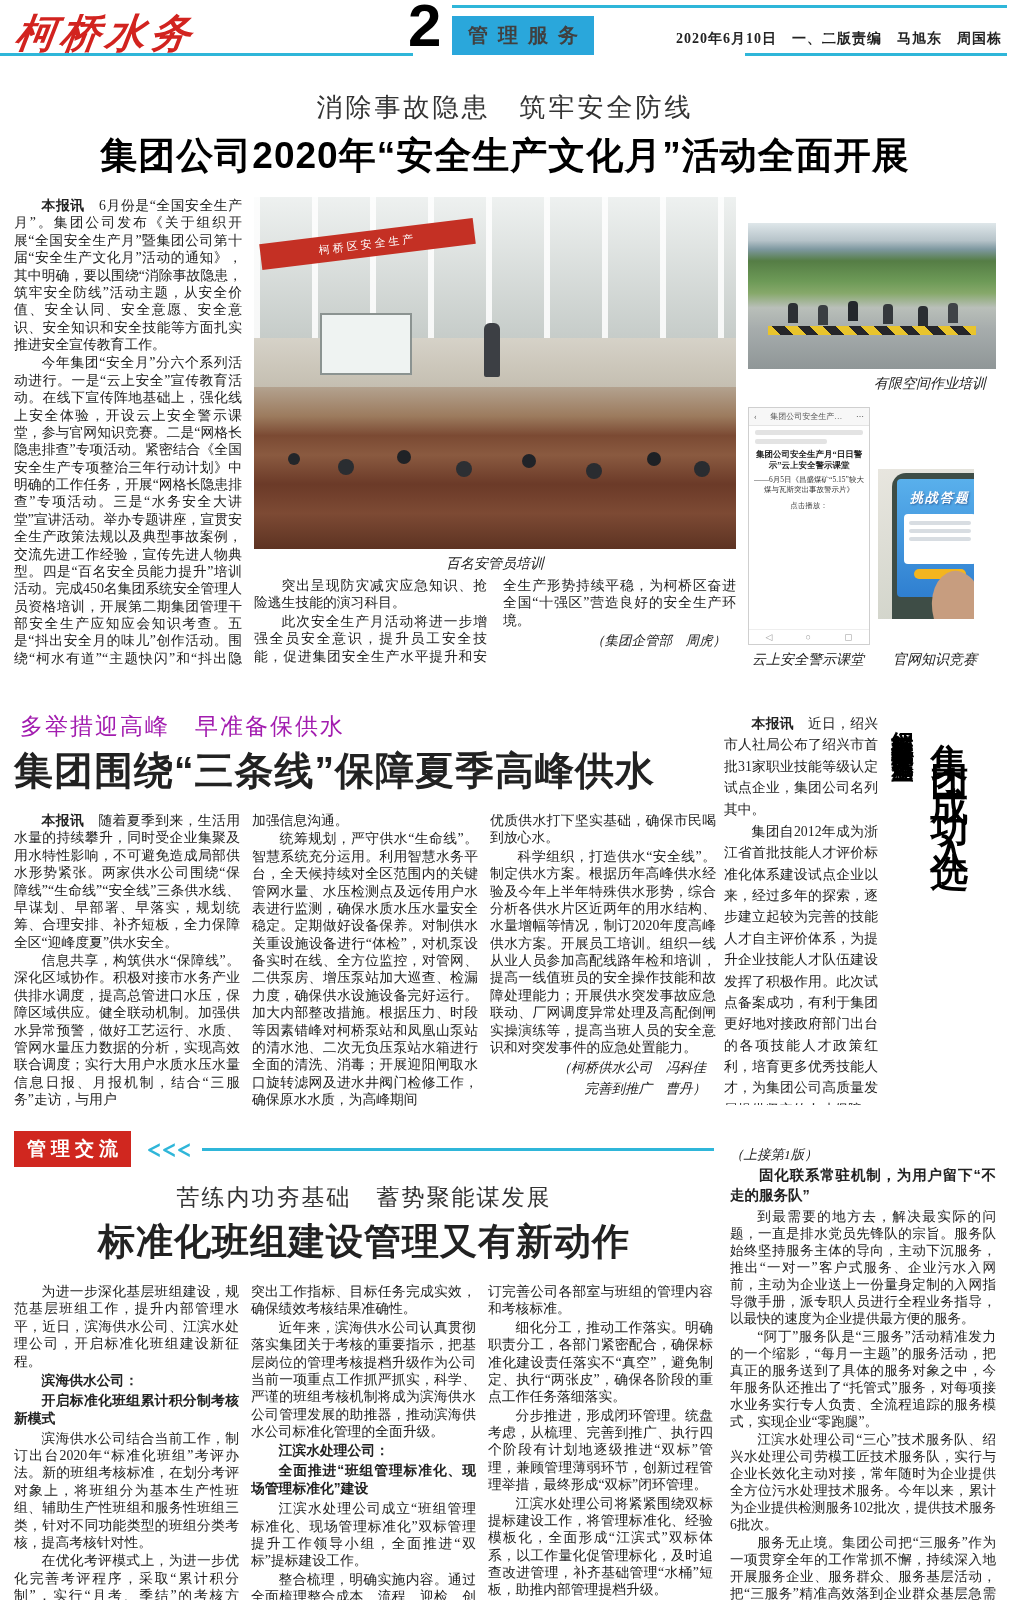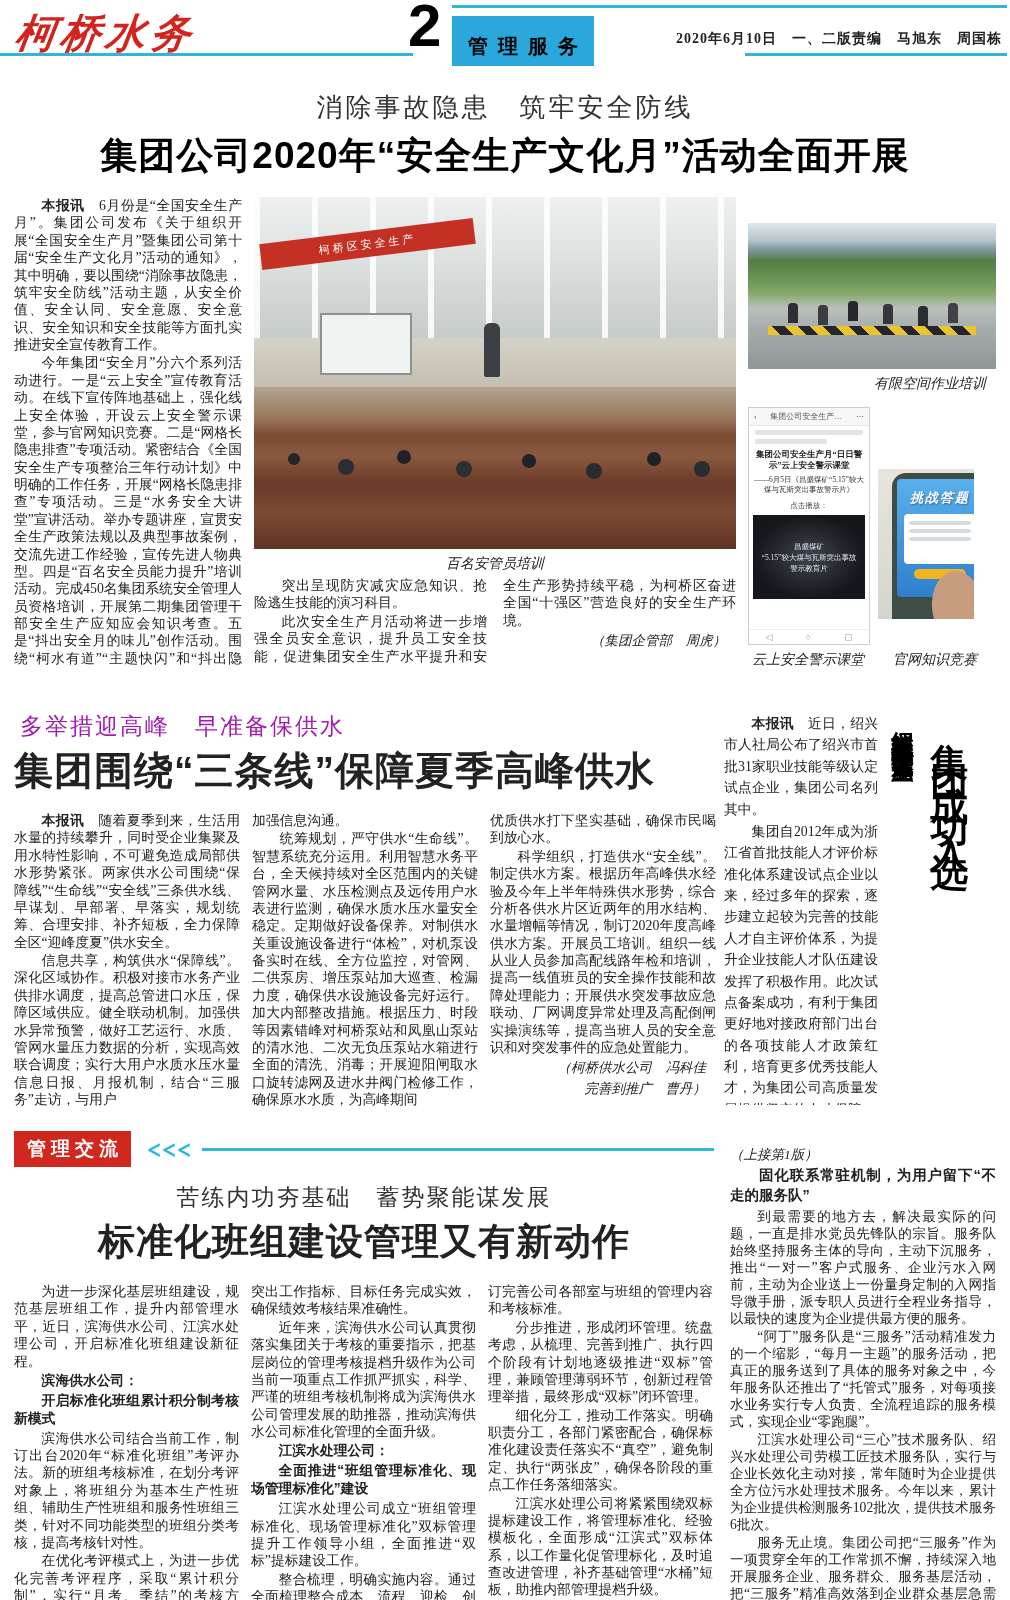--- a/index.html
+++ b/index.html
@@ -4,22 +4,22 @@
 <style>
   html,body{margin:0;padding:0;background:#fff;}
   .page{position:relative;width:1010px;height:1600px;overflow:hidden;background:#fff;
         font-family:"Liberation Serif","DejaVu Serif",serif;color:#222;}
   .sans{font-family:"Liberation Sans","DejaVu Sans",sans-serif;}
   
   .hd{position:relative;height:66px;}
   .logo{position:absolute;left:16px;top:6px;font-size:40px;font-weight:bold;font-style:italic;
         color:#d2231f;letter-spacing:5px;transform:skewX(-8deg);}
   .pnum{position:absolute;left:408px;top:-4px;font-size:60px;font-weight:900;line-height:1;color:#000;}
-  .secbox{position:absolute;left:452px;top:16px;background:#2aa7db;color:#000000;font-size:20px;
-        font-weight:bold;letter-spacing:10px;padding:17px 6px 6px 16px;}
+  .secbox{position:absolute;left:452px;top:16px;background:#2aa7db;color:#404040;font-size:20px;
+        font-weight:bold;letter-spacing:10px;padding:6px 6px 6px 16px;}
   .rule-a{position:absolute;left:452px;top:5px;width:555px;height:3px;background:#2fb6d9;}
   .rule-b{position:absolute;left:0;top:53px;width:413px;height:3px;background:#2fb6d9;}
   .rule-c{position:absolute;left:745px;top:53px;width:262px;height:3px;background:#2fb6d9;}
   .dateline{position:absolute;right:8px;top:30px;font-size:14px;font-weight:bold;letter-spacing:1px;}
   
   p.body{font-size:13.8px;line-height:1.26;text-align:justify;margin:0 0 1px 0;text-indent:2em;}
   p.noind{text-indent:0;}
   b.lead{font-family:"Liberation Sans","DejaVu Sans",sans-serif;}
   .byline{font-style:italic;text-align:right;font-size:13.5px;color:#222;margin:3px 10px 0 0;}
   .cap{font-size:14px;font-style:italic;text-align:center;color:#222;margin-top:6px;}
@@ -170,23 +170,20 @@
           <div class="p1hdr">
             <span>‹</span>
             <span>集团公司安全生产…</span>
             <span>⋯</span>
           </div>
           <div class="p1meta"></div>
           <div class="p1meta short"></div>
           <div class="p1title">集团公司安全生产月“日日警示”云上安全警示课堂</div>
           <div class="p1sub">——6月5日《昌盛煤矿“5.15”较大煤与瓦斯突出事故警示片》</div>
           <div class="p1play">点击播放：</div>
-          <div class="p1video">昌盛煤矿
-“5.15”较大煤与瓦斯突出事故
-警示教育片</div>
           <div class="p1nav">
             <span>◁</span>
             <span>○</span>
             <span>▢</span>
           </div>
         </div>
 
         <div class="p2wrap">
           <div class="p2frame">
             <div class="p2screen">
@@ -263,22 +260,22 @@
         <div class="a3col">
           <p class="body noind">突出工作指标、目标任务完成实效，确保绩效考核结果准确性。</p>
           <p class="body">近年来，滨海供水公司认真贯彻落实集团关于考核的重要指示，把基层岗位的管理考核提档升级作为公司当前一项重点工作抓严抓实，科学、严谨的班组考核机制将成为滨海供水公司管理发展的助推器，推动滨海供水公司标准化管理的全面升级。</p>
           <p class="subhead">江滨水处理公司：</p>
           <p class="subhead">全面推进“班组管理标准化、现场管理标准化”建设</p>
           <p class="body">江滨水处理公司成立“班组管理标准化、现场管理标准化”双标管理提升工作领导小组，全面推进“双标”提标建设工作。</p>
           <p class="body">整合梳理，明确实施内容。通过全面梳理整合成本、流程、迎检、创新、目视化等十项现场管理项目，构建内部管理大框架，结合实际工作，进一步制</p>
         </div>
         <div class="a3col">
           <p class="body noind">订完善公司各部室与班组的管理内容和考核标准。</p>
+          <p class="body">细化分工，推动工作落实。明确职责分工，各部门紧密配合，确保标准化建设责任落实不“真空”，避免制定、执行“两张皮”，确保各阶段的重点工作任务落细落实。</p>
           <p class="body">分步推进，形成闭环管理。统盘考虑，从梳理、完善到推广、执行四个阶段有计划地逐级推进“双标”管理，兼顾管理薄弱环节，创新过程管理举措，最终形成“双标”闭环管理。</p>
-          <p class="body">细化分工，推动工作落实。明确职责分工，各部门紧密配合，确保标准化建设责任落实不“真空”，避免制定、执行“两张皮”，确保各阶段的重点工作任务落细落实。</p>
           <p class="body">江滨水处理公司将紧紧围绕双标提标建设工作，将管理标准化、经验模板化，全面形成“江滨式”双标体系，以工作量化促管理标化，及时追查改进管理，补齐基础管理“水桶”短板，助推内部管理提档升级。</p>
 
         </div>
       </div>
     </div>
 
     <div class="cont">
       <p class="jump">（上接第1版）</p>
       <p class="contsub">固化联系常驻机制，为用户留下“不走的服务队”</p>
       <p class="body">到最需要的地方去，解决最实际的问题，一直是排水党员先锋队的宗旨。服务队始终坚持服务主体的导向，主动下沉服务，推出“一对一”客户式服务、企业污水入网前，主动为企业送上一份量身定制的入网指导微手册，派专职人员进行全程业务指导，以最快的速度为企业提供最方便的服务。</p>

